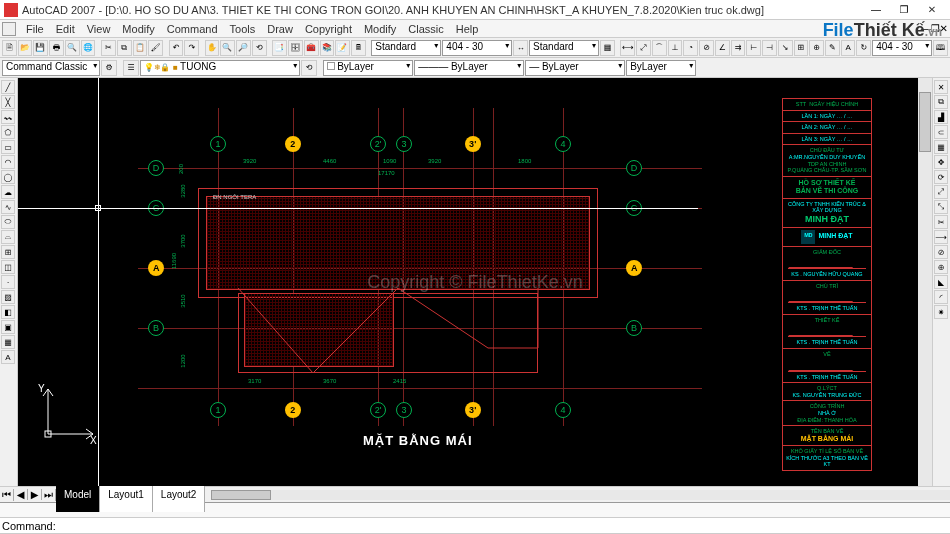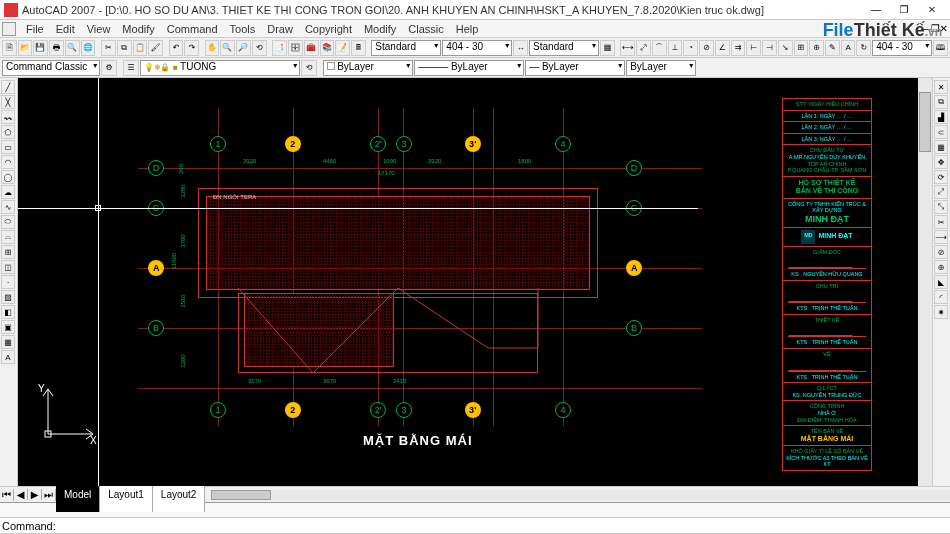--- a/index.html
+++ b/index.html
@@ -386,20 +386,21 @@
             <div style="color:#0ff">KÍCH THƯỚC A3   THEO BẢN VẼ   KT</div>
           </div>
       </div>
 
       <div class="cursor-cross">
         <div class="h"></div>
           <div class="v"></div>
           <div class="box"></div>
       </div>
 
+      <div class="center-wm">Copyright © FileThietKe.vn</div>
 
       <div class="ucs">
         <svg width="60" height="60">
             <g stroke="#fff" stroke-width="1" fill="none">
           <line x1="10" y1="50" x2="10" y2="5"></line>
               <polyline points="5,12 10,5 15,12"></polyline>
           <line x1="10" y1="50" x2="55" y2="50"></line>
               <polyline points="48,45 55,50 48,55"></polyline>
           <rect x="7" y="47" width="6" height="6"></rect>
             </g>

